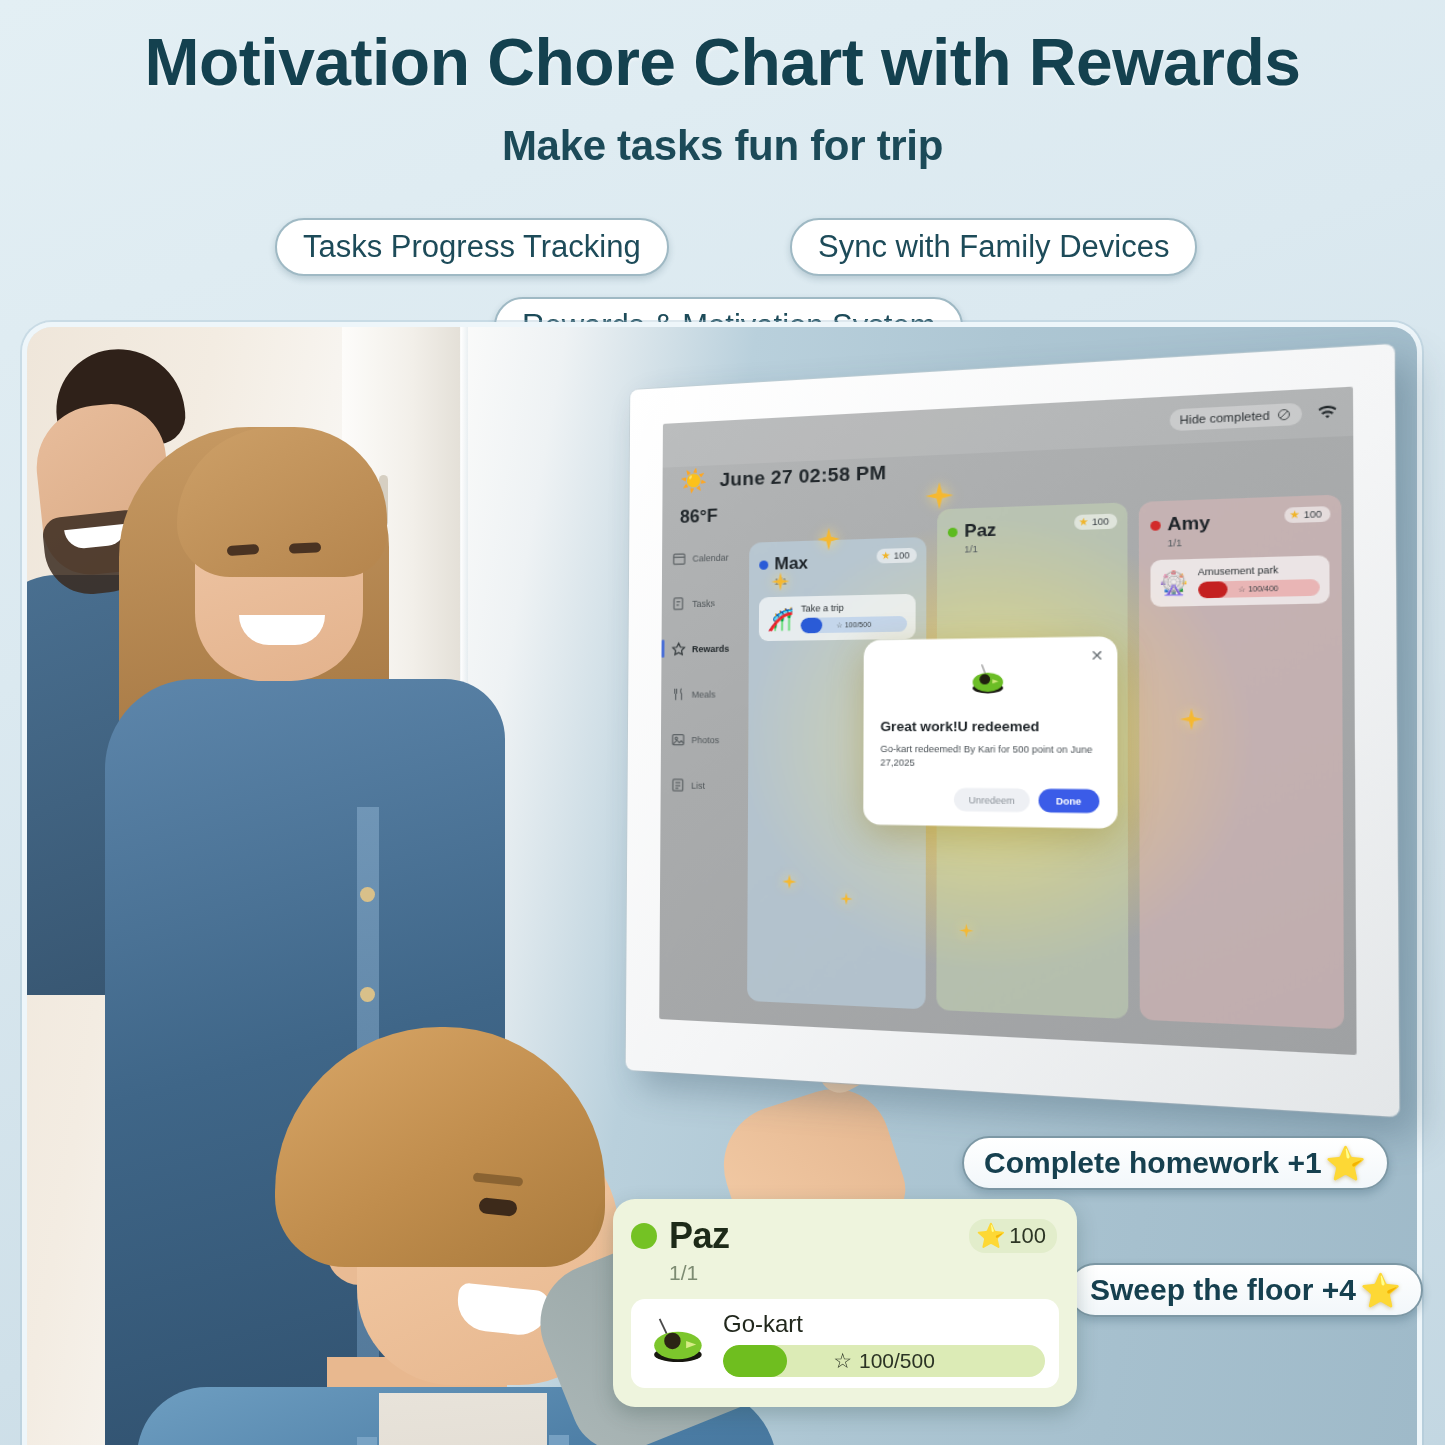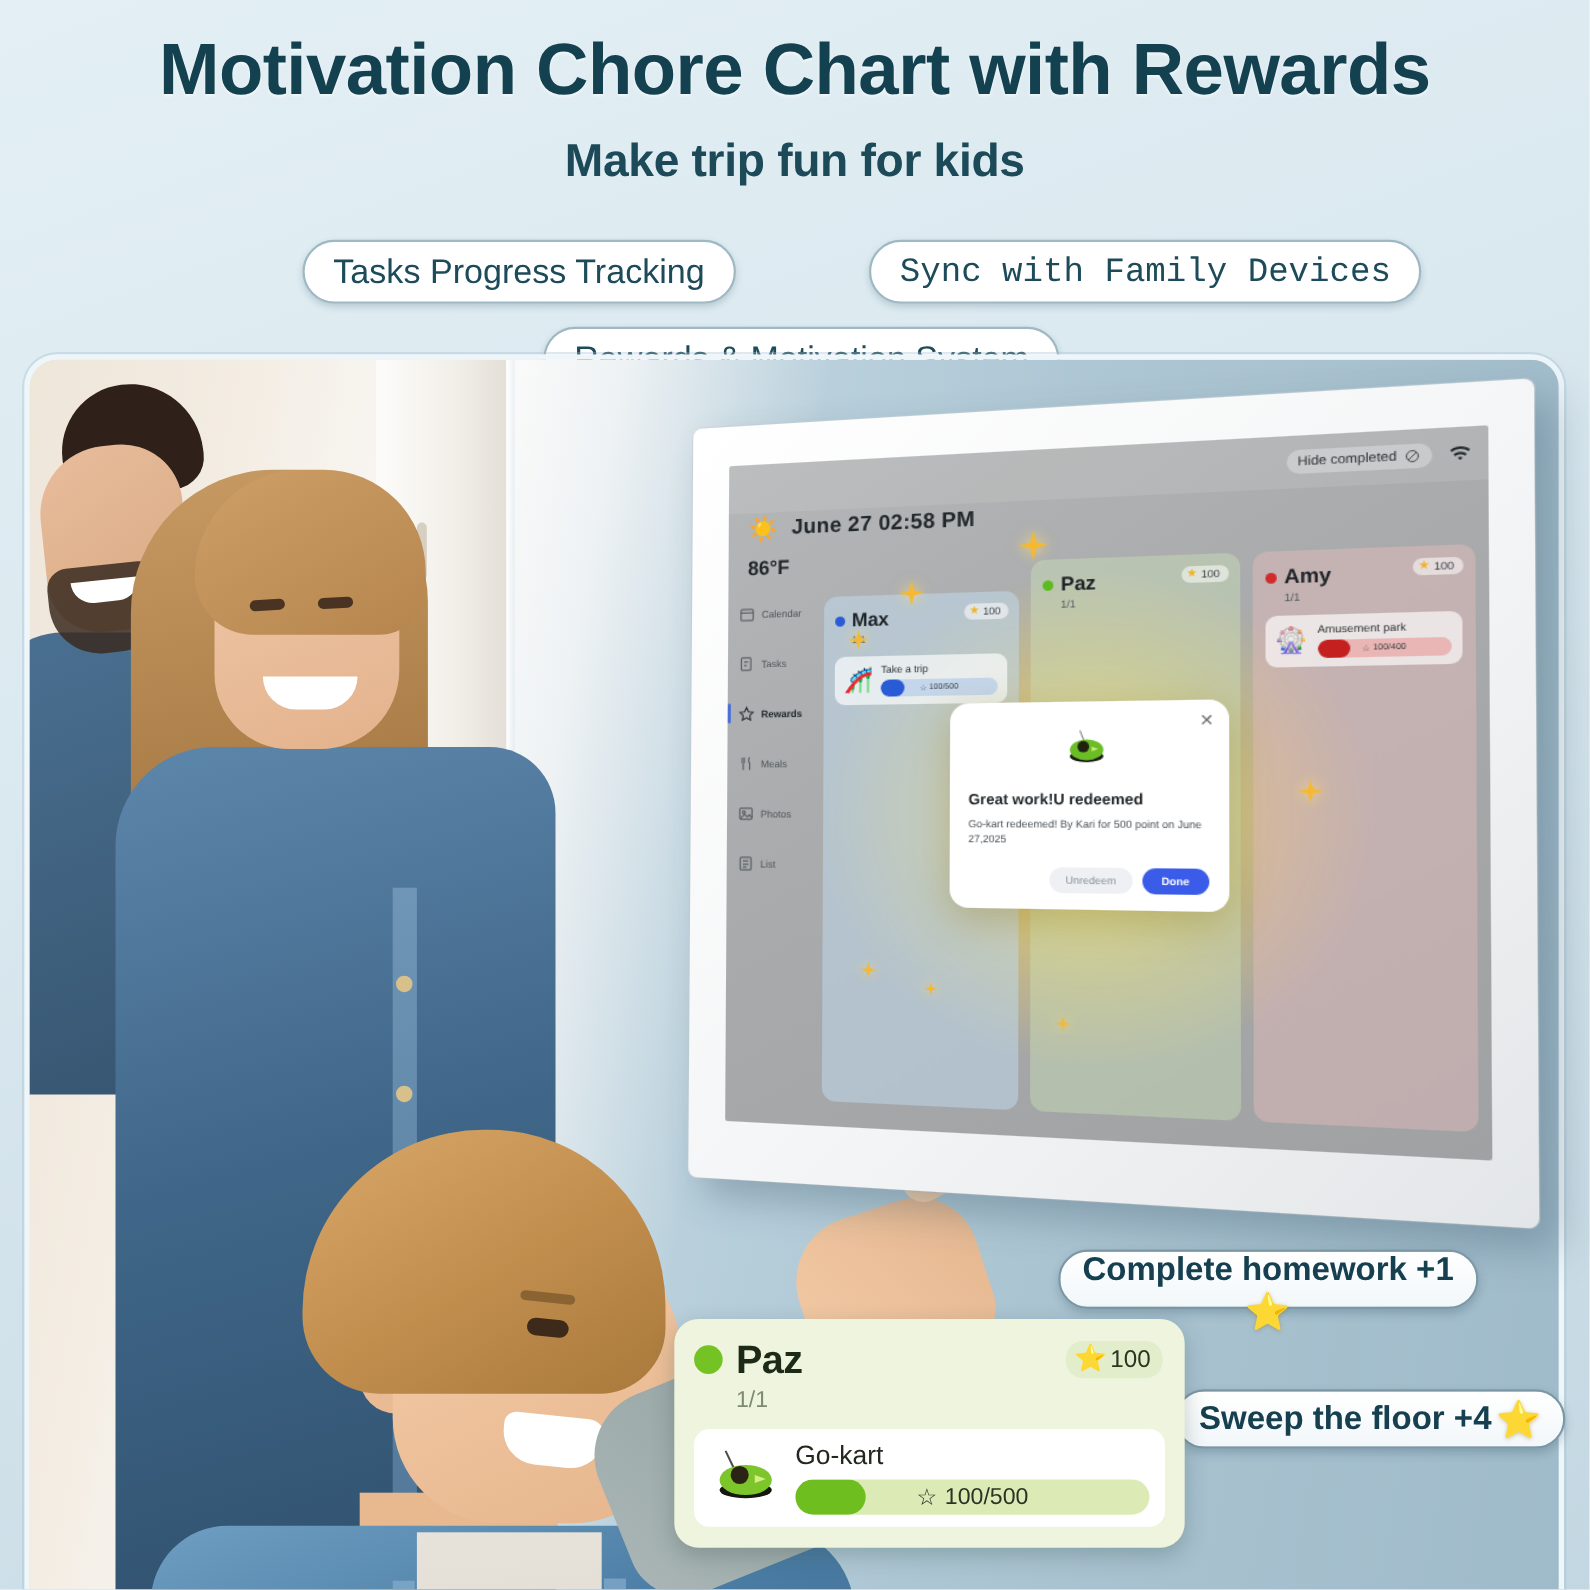--- a/index.html
+++ b/index.html
@@ -31,21 +31,21 @@
     border:2px solid #9fb9c4;
     border-radius:40px;
     color:#1d4b59;
     font-size:31px;
     display:flex; align-items:center; justify-content:center;
     padding:0 26px; height:58px;
     box-shadow:0 3px 7px rgba(30,70,90,.20);
     white-space:nowrap;
   }
   #pill-visual { left:275px; top:218px; }
-  #pill-sync   { left:790px; top:218px;font-family:Liberation Mono, monospace; }
+  #pill-sync   { left:790px; top:218px; }
   #pill-reward { left:494px; top:297px; }
 
   
   .photo {
     position:absolute; left:22px; top:322px;
     width:1400px; height:1123px;
     border-radius:30px 30px 0 0;
     overflow:hidden;
     border:5px solid #eef6fa;
     border-bottom:none;
@@ -268,21 +268,21 @@
   
   .callout {
     position:absolute; display:flex; align-items:center; gap:4px;
     background:linear-gradient(180deg,#ffffff,#f2f7fa);
     border:2px solid #7d98a5; border-radius:34px;
     padding:0 20px; height:54px;
     font-size:30px; font-weight:bold; color:#16404f;
     box-shadow:0 4px 9px rgba(30,70,90,.25);
     white-space:nowrap;
   }
-  #callout-homework { left:962px; top:1136px;flex-direction:column; }
+  #callout-homework { left:962px; top:1136px; }
   #callout-sweep   { left:1068px; top:1263px; }
   .callout-star { font-size:33px; line-height:1;
     filter:drop-shadow(0 1px 2px rgba(150,110,0,.4)); }
 
   
   .paz-card {
     position:absolute; left:613px; top:1199px;
     width:464px; height:208px;
     background:#eef4dd; border-radius:22px;
     padding:16px 18px;
@@ -311,21 +311,21 @@
   .paz-bar-fill { position:absolute; left:0; top:0; bottom:0;
     background:#6fbe1f; border-radius:16px; }
   .paz-bar-text { position:absolute; inset:0; display:flex;
     align-items:center; justify-content:center; gap:7px;
     font-size:21px; color:#2b3324; }
 </style>
 </head>
 <body>
 
 <div class="headline">Motivation Chore Chart with Rewards</div>
-<div class="subhead">Make trip fun for kids</div>
+<div class="subhead">Make tasks fun for trip</div>
 
 <div class="pill" id="pill-visual">Tasks Progress Tracking</div>
 <div class="pill" id="pill-sync">Sync with Family Devices</div>
 <div class="pill" id="pill-reward">Rewards &amp; Motivation System</div>
 
 <div class="photo">
   <div class="wall"></div>
   <div class="doorframe"></div>
   <div class="doorhandle"></div>
   <div class="wall-edge"></div>

